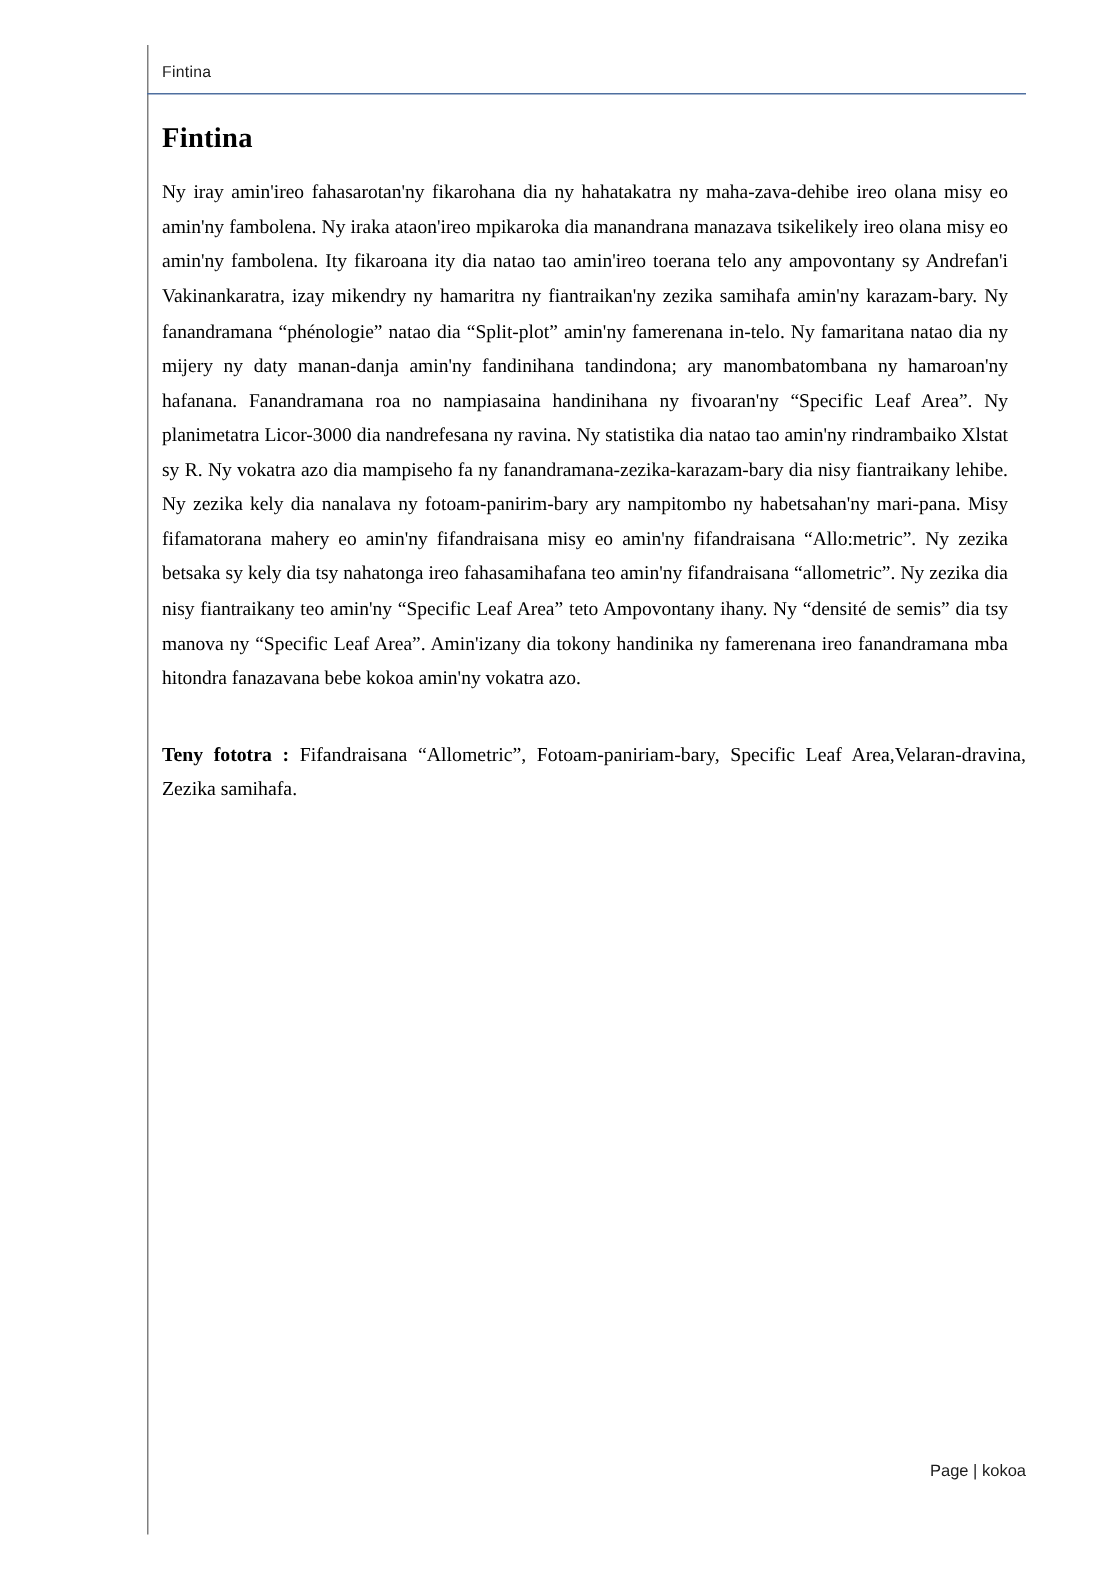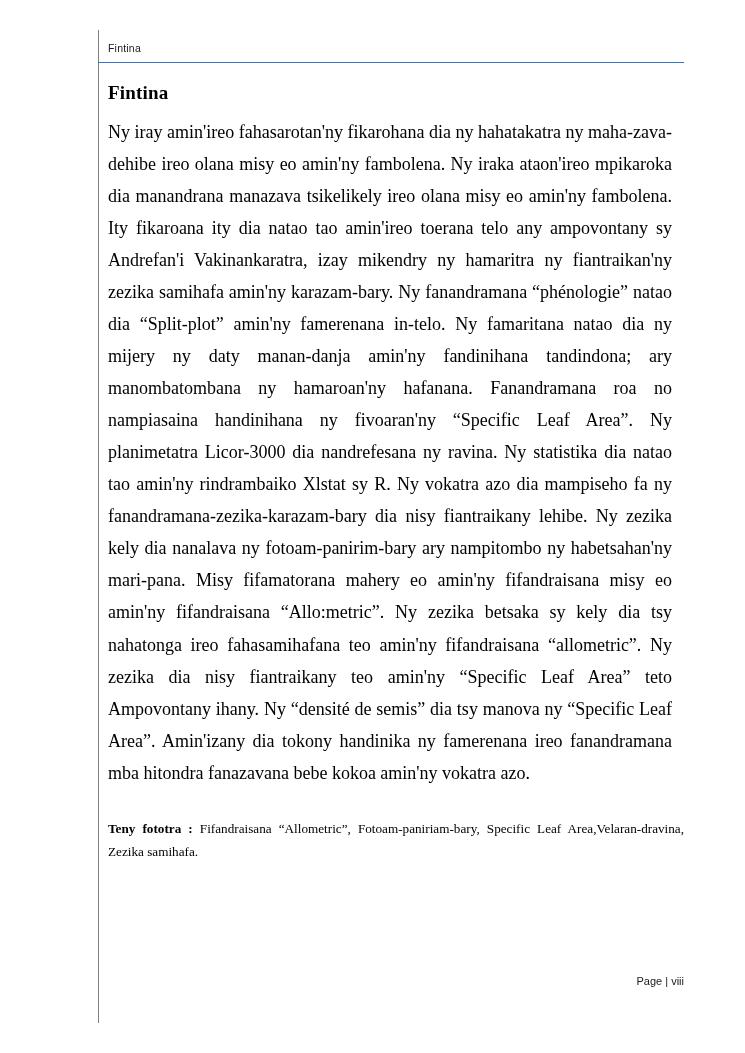--- a/index.html
+++ b/index.html
@@ -52,21 +52,21 @@
   }
   h1.title {
     font-family: "Liberation Serif", serif;
     font-size: 19px;
     font-weight: bold;
     margin: 0 0 12px 0;
     letter-spacing: 0.2px;
     color: #000;
   }
   p.body-par {
-    font-size: 18px;
+    font-size: 13px;
     line-height: 1.78;
     text-align: justify;
     margin: 0 12px 14px 0;
     text-justify: inter-word;
   }
   p.keywords {
     font-size: 13.2px;
     line-height: 1.78;
     text-align: justify;
     margin: 28px 0 0 0;
@@ -99,16 +99,16 @@
   <div class="content">
     <h1 class="title">Fintina</h1>
     <p class="body-par">Ny iray amin'ireo fahasarotan'ny fikarohana dia ny hahatakatra ny maha-zava-dehibe ireo olana misy eo amin'ny fambolena. Ny iraka ataon'ireo mpikaroka dia manandrana manazava tsikelikely ireo olana misy eo amin'ny fambolena. Ity fikaroana ity dia natao tao amin'ireo toerana telo any ampovontany sy Andrefan'i Vakinankaratra, izay mikendry ny hamaritra ny fiantraikan'ny zezika samihafa amin'ny karazam-bary. Ny fanandramana “phénologie” natao dia “Split-plot” amin'ny famerenana in-telo. Ny famaritana natao dia ny mijery ny daty manan-danja amin'ny fandinihana tandindona; ary manombatombana ny hamaroan'ny hafanana. Fanandramana roa no nampiasaina handinihana ny fivoaran'ny “Specific Leaf Area”. Ny planimetatra Licor-3000 dia nandrefesana ny ravina. Ny statistika dia natao tao amin'ny rindrambaiko Xlstat sy R. Ny vokatra azo dia mampiseho fa ny fanandramana-zezika-karazam-bary dia nisy fiantraikany lehibe. Ny zezika kely dia nanalava ny fotoam-panirim-bary ary nampitombo ny habetsahan'ny mari-pana. Misy fifamatorana mahery eo amin'ny fifandraisana misy eo amin'ny fifandraisana “Allo:metric”. Ny zezika betsaka sy kely dia tsy nahatonga ireo fahasamihafana teo amin'ny fifandraisana “allometric”. Ny zezika dia nisy fiantraikany teo amin'ny “Specific Leaf Area” teto Ampovontany ihany. Ny “densité de semis” dia tsy manova ny “Specific Leaf Area”. Amin'izany dia tokony handinika ny famerenana ireo fanandramana mba hitondra fanazavana bebe kokoa amin'ny vokatra azo.</p>
     <p class="keywords">
       <span class="kw-label">Teny fototra :</span>
       <span>Fifandraisana “Allometric”, Fotoam-paniriam-bary, Specific Leaf Area,Velaran-dravina, Zezika samihafa.</span>
     </p>
   </div>
 
   <div class="footer">
-    <span>Page | viii</span>
+    <span>Page | kokoa</span>
   </div>
 
 </div>
 
 </body></html>

